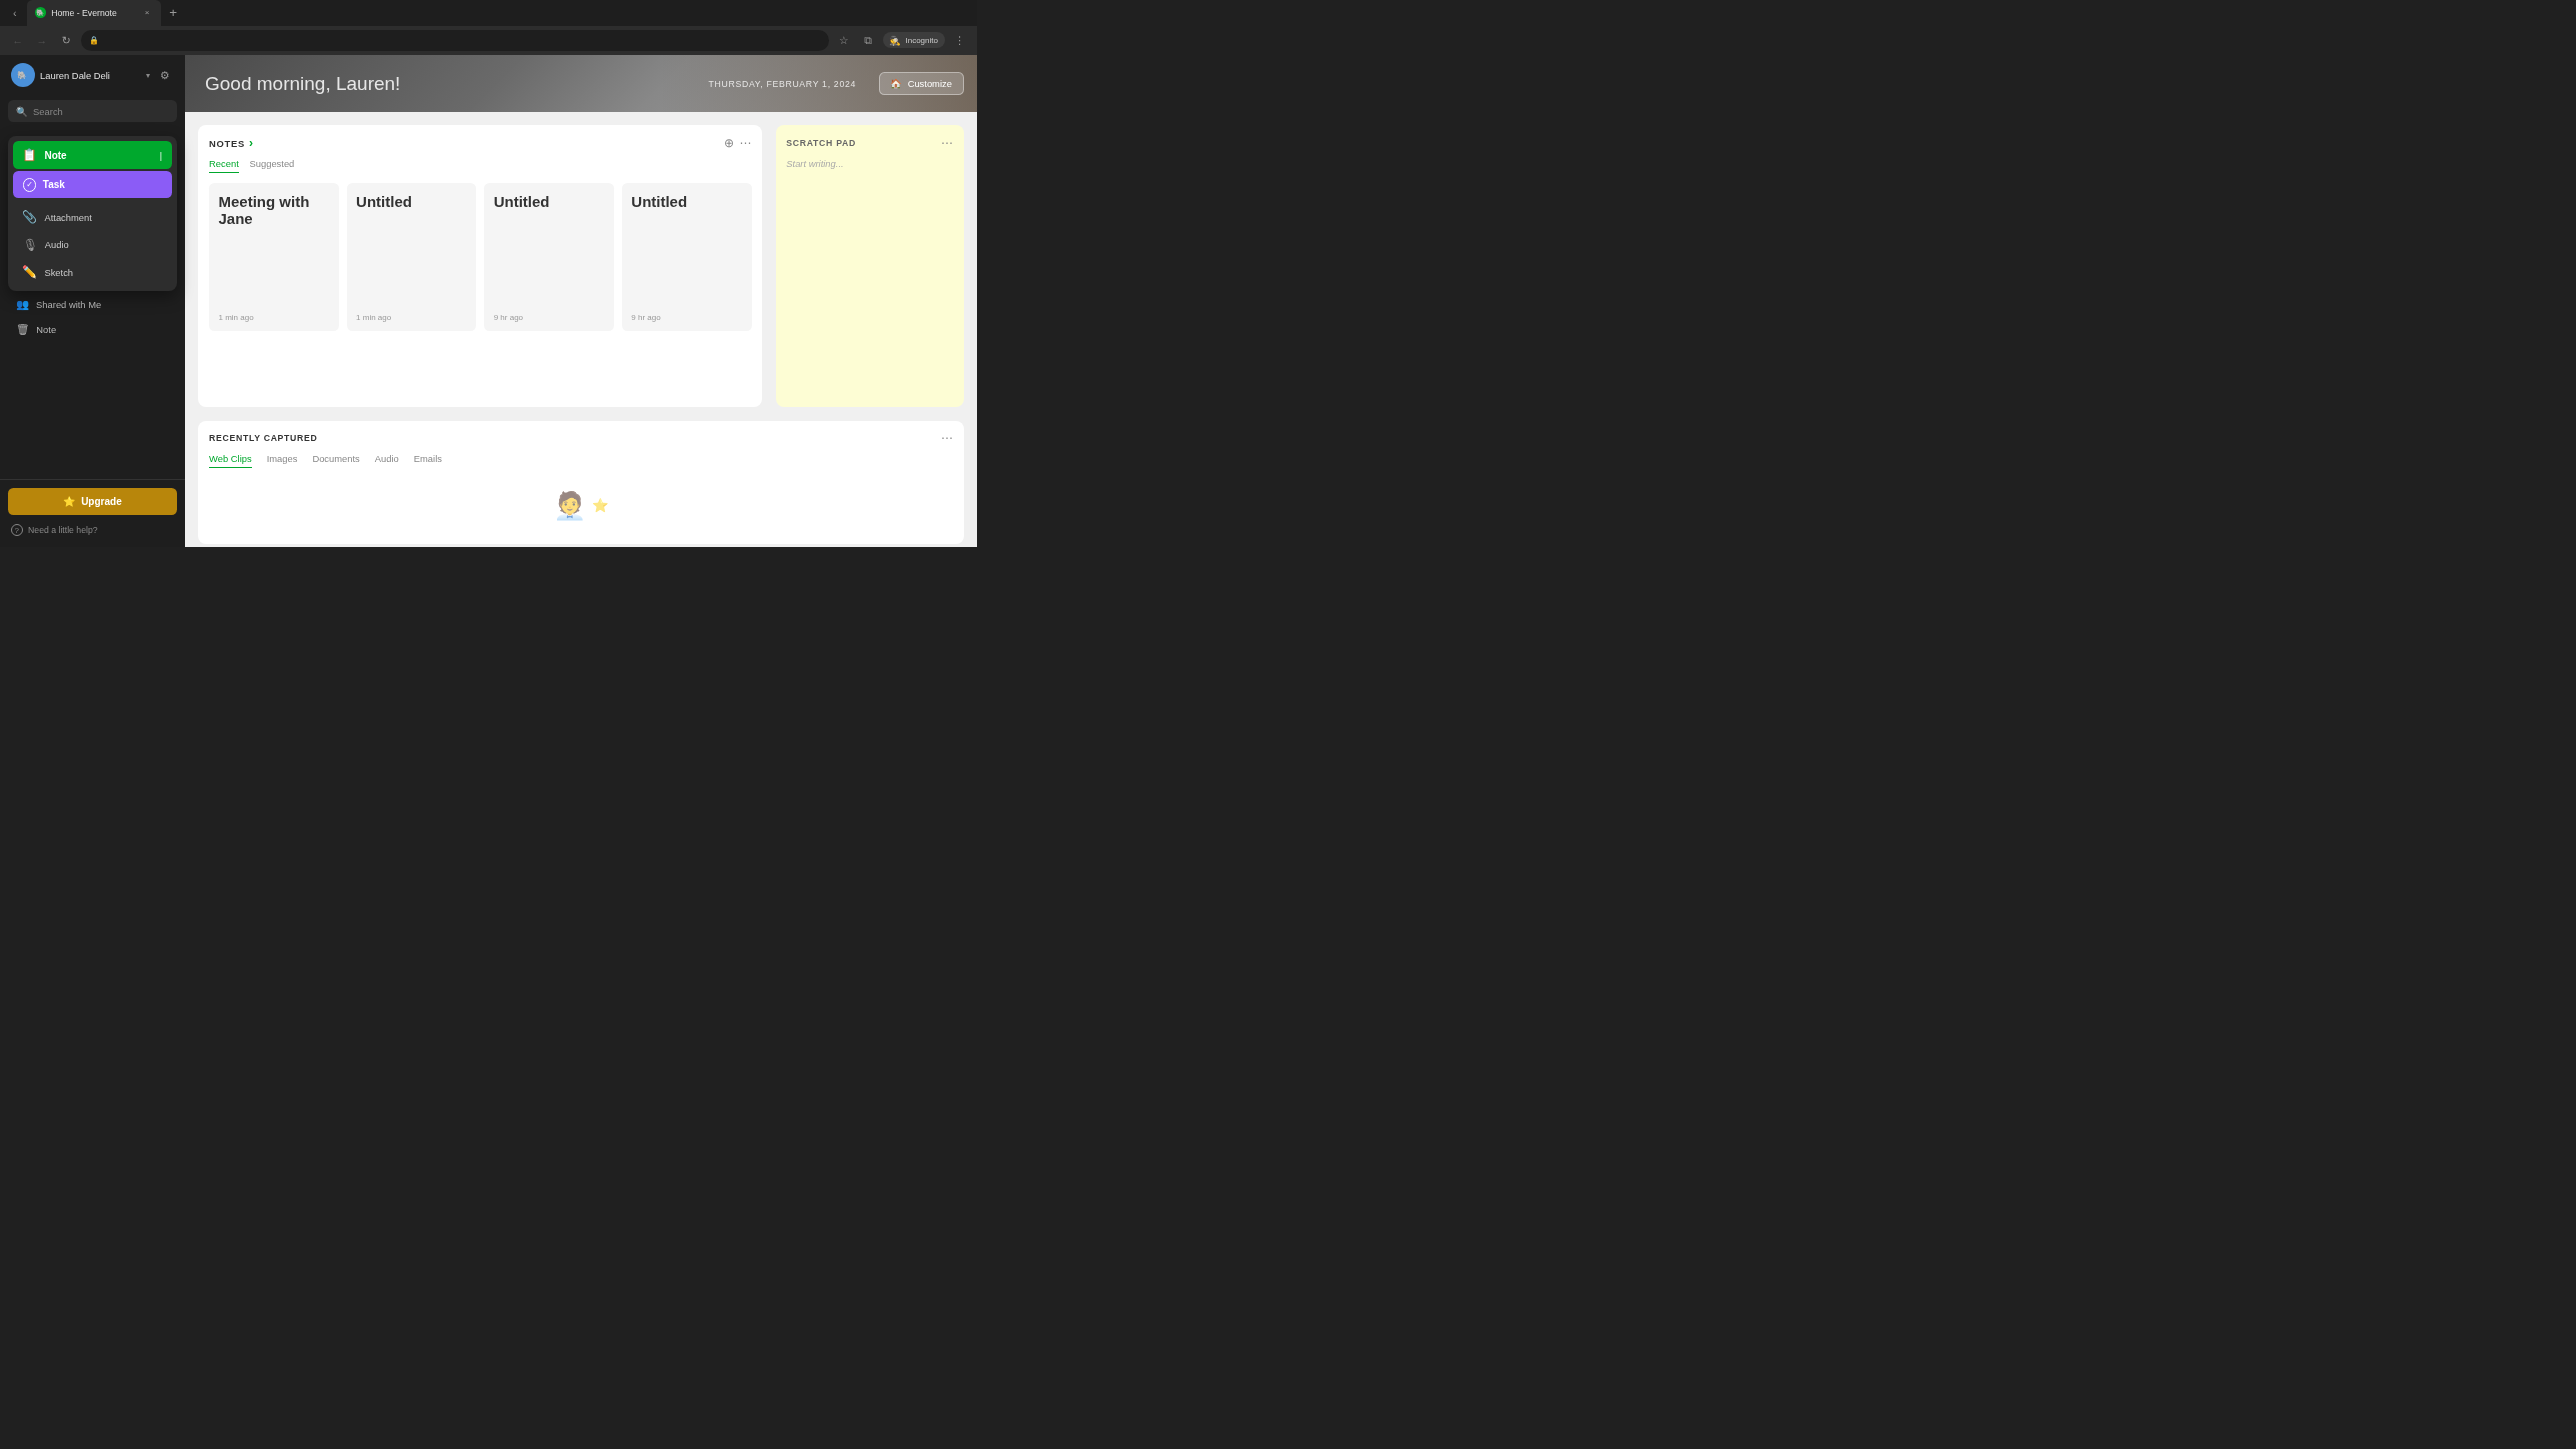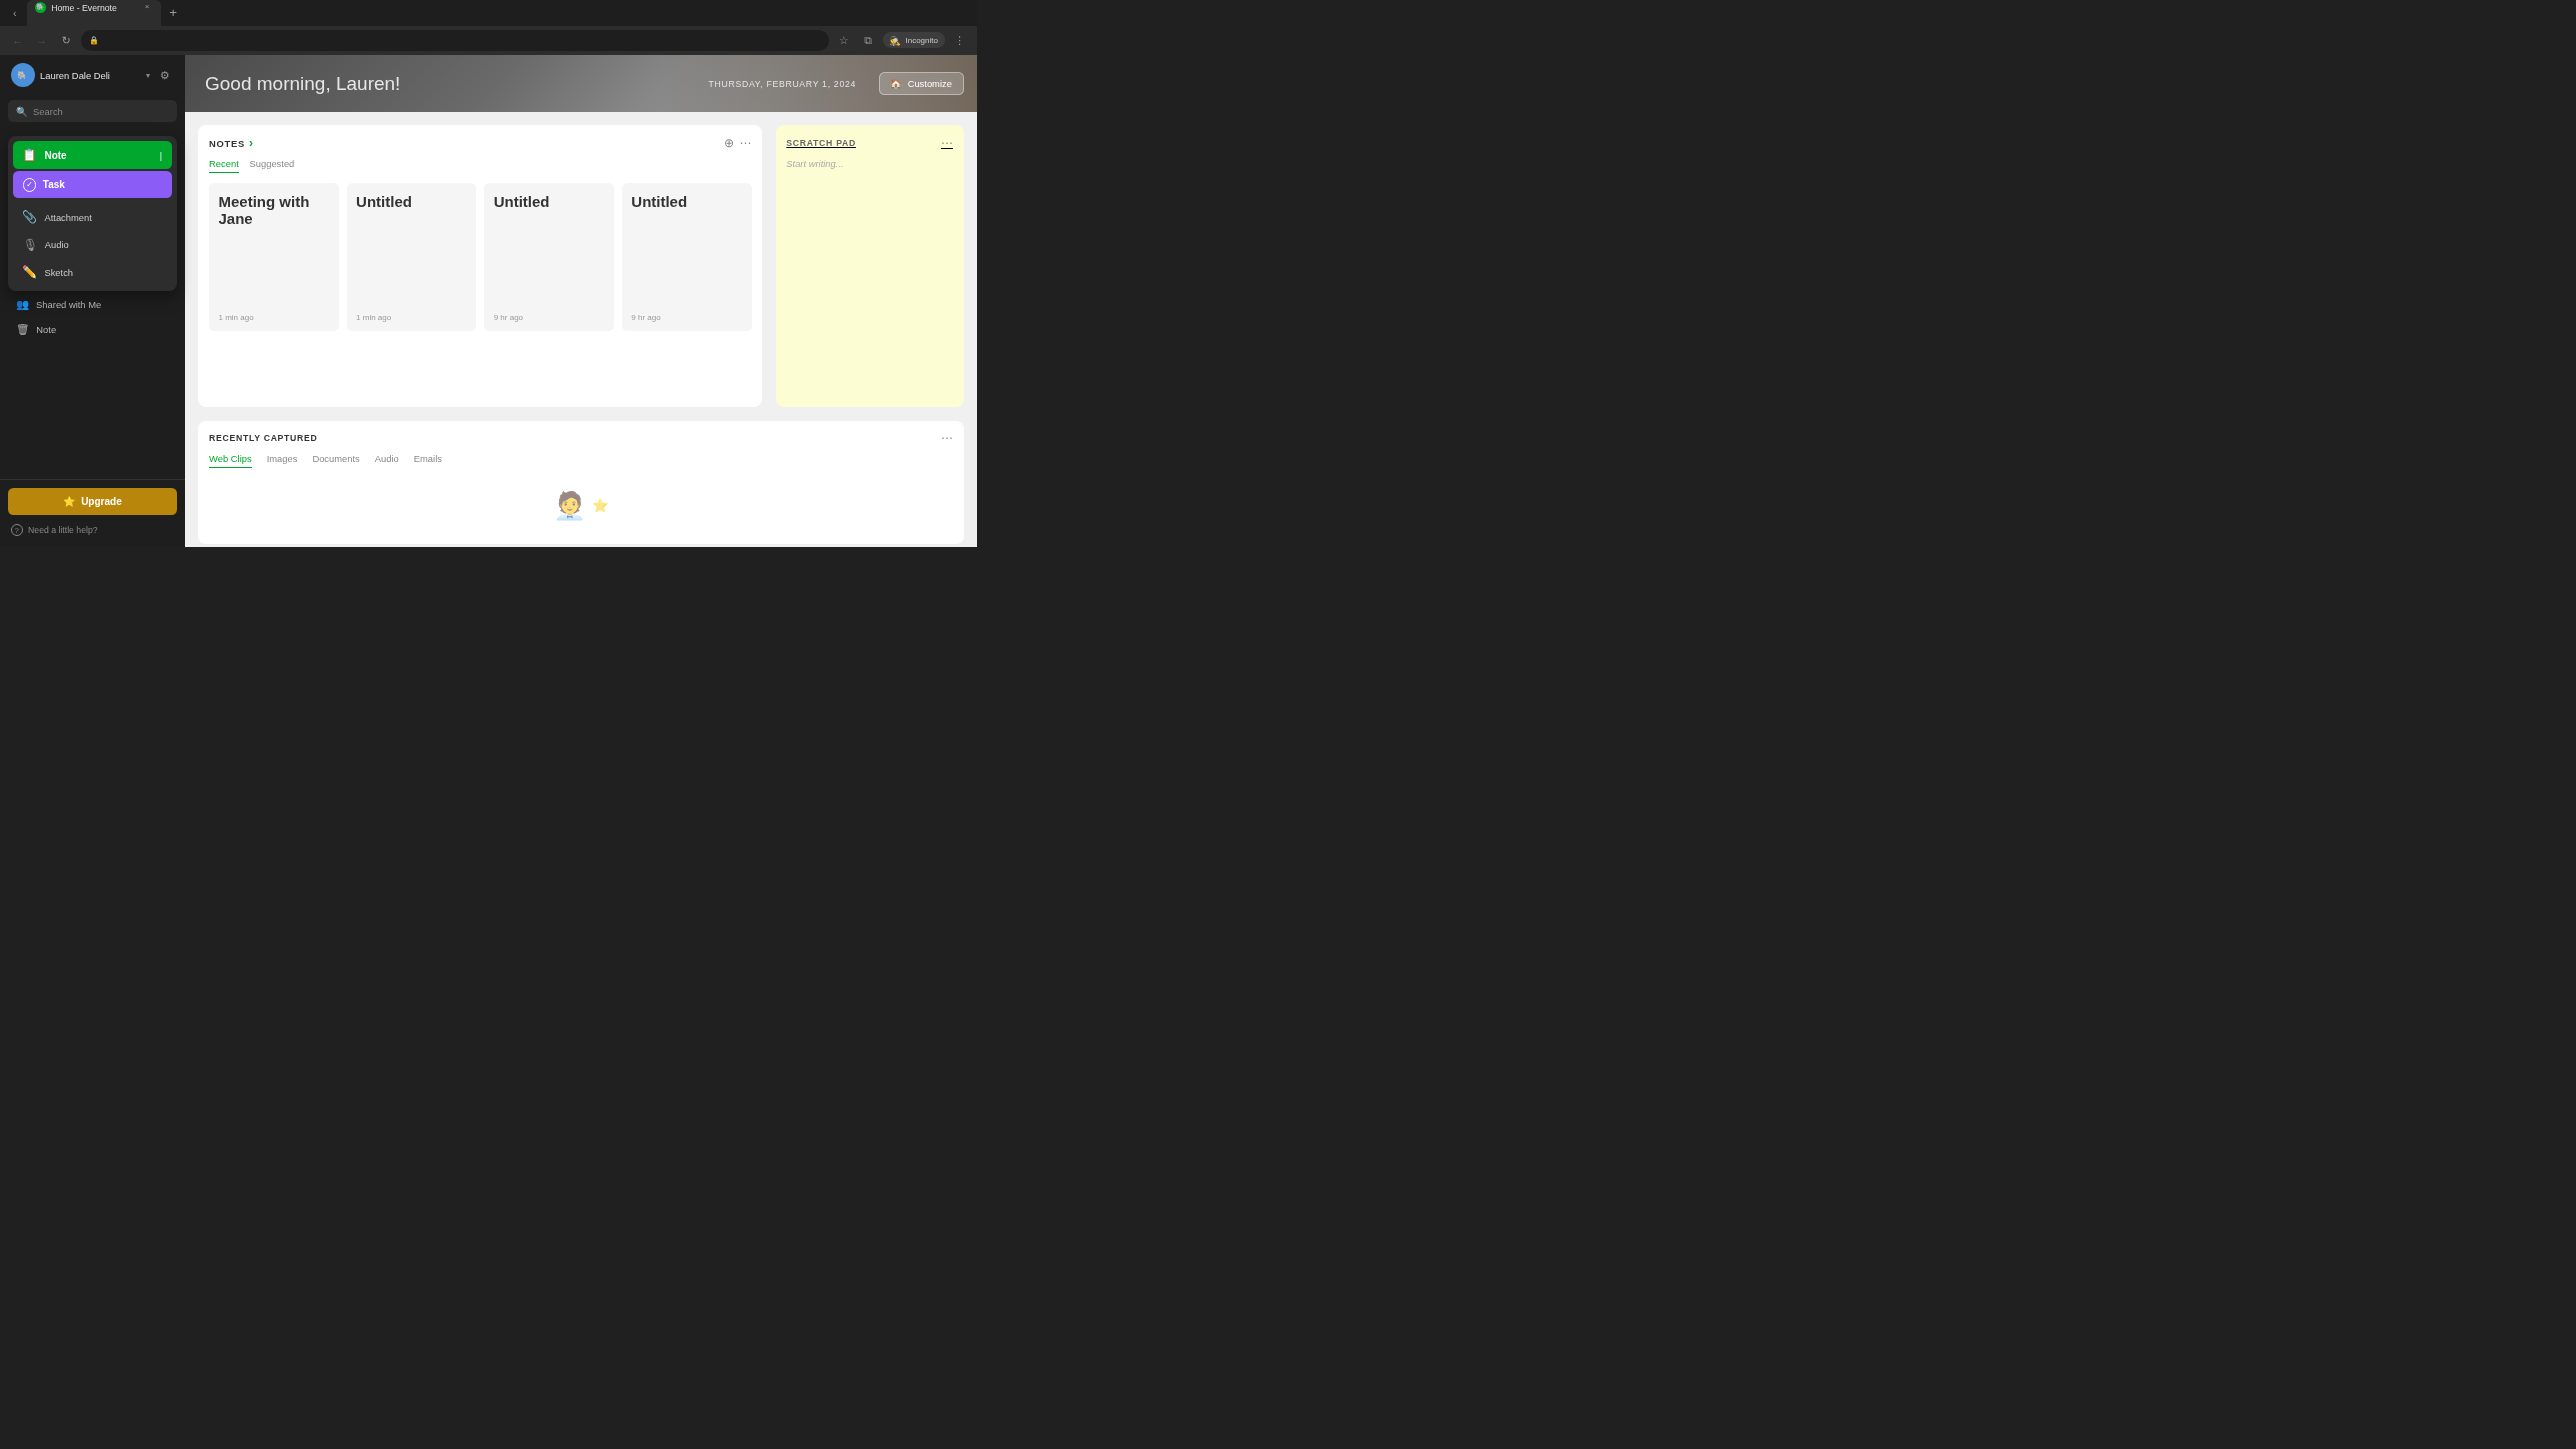--- a/index.html
+++ b/index.html
@@ -32,21 +32,21 @@
       border: none;
       color: #999;
       font-size: 10.7px;
       cursor: pointer;
       display: flex; align-items: center; justify-content: center;
     }
     .tab-active {
       background: #2d2d2d;
       border-radius: 5.4px 5.4px 0 0;
       display: flex;
-      align-items: flex-end;
+      align-items: center;
       height: 25px;
       padding: 13px 8px;
       gap: 5.4px;
       min-width: 134px;
       max-width: 161px;
     }
     .tab-favicon {
       width: 10.7px; height: 10.7px;
       background: #00a82d;
       border-radius: 50%;
@@ -451,21 +451,20 @@
       width: 188px;
       min-width: 188px;
       padding: 10.7px;
       min-height: 282px;
     }
     .scratch-pad-header {
       display: flex;
       align-items: center;
       justify-content: space-between;
       margin-bottom: 8px;
-      text-decoration: underline;
     }
     .scratch-pad-title {
       font-size: 8.7px;
       font-weight: 700;
       letter-spacing: 0.7px;
       color: #666;
     }
     .scratch-placeholder {
       color: #aaa;
       font-size: 9.4px;

